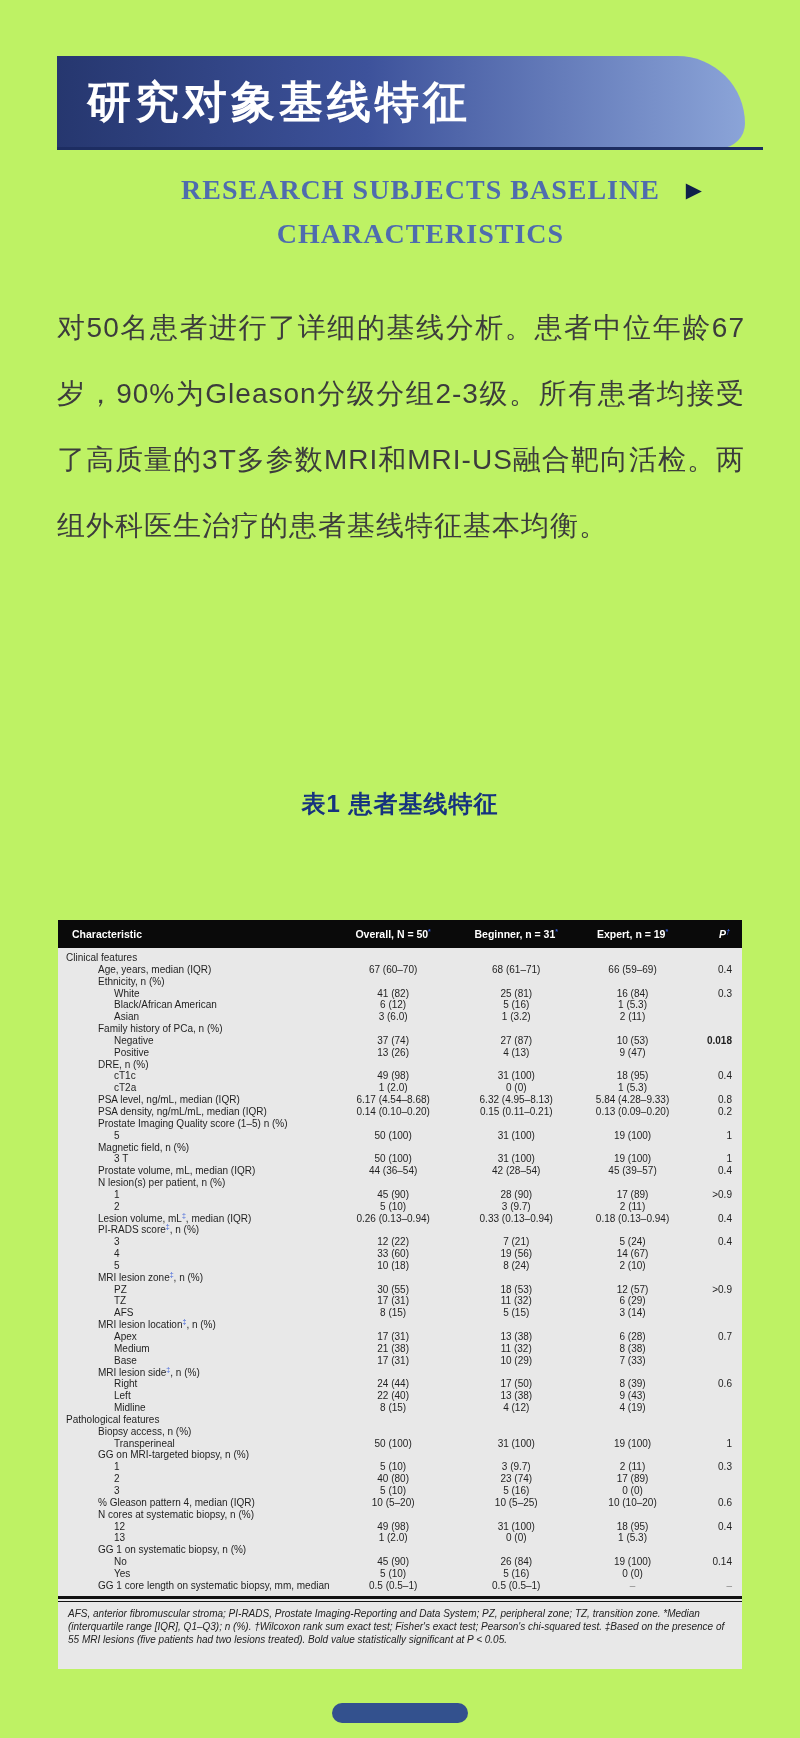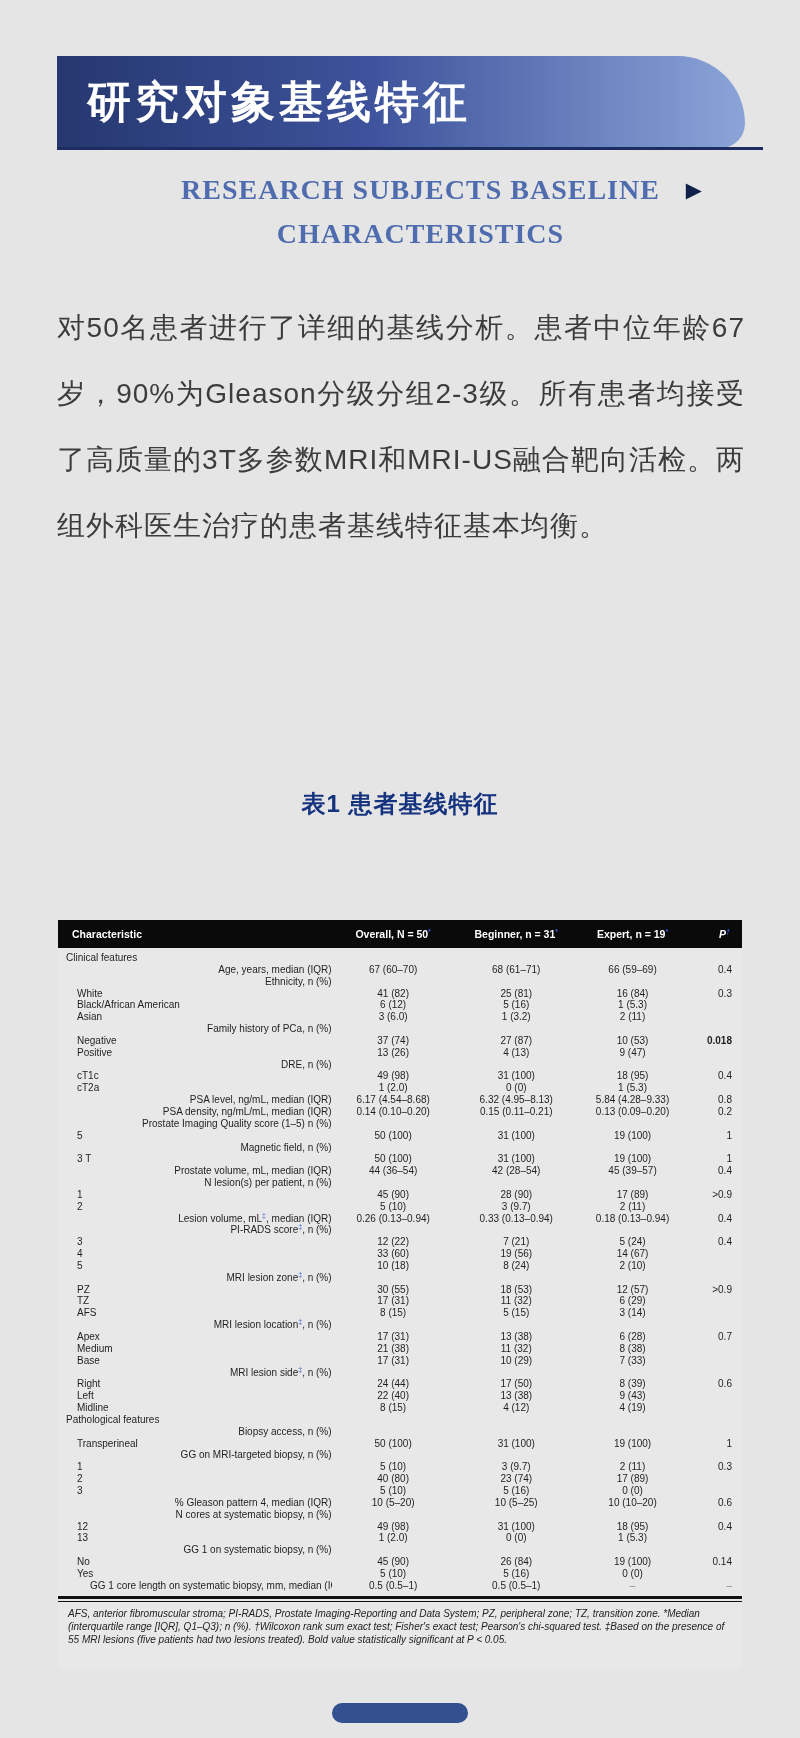--- a/index.html
+++ b/index.html
@@ -1,16 +1,16 @@
 <!DOCTYPE html>
 <html><head>
 <meta charset="utf-8">
 <style>
   html,body{margin:0;padding:0;background:#ffffff;}
-  .page{position:relative;width:800px;height:1738px;background:#e5e5e5;overflow:hidden;
+  .page{position:relative;width:800px;height:1738px;background:#bef264;overflow:hidden;
         font-family:"Liberation Sans","DejaVu Sans",sans-serif;}
 
   
   .banner{position:absolute;top:56px;left:57px;width:688px;height:92px;
           background:linear-gradient(90deg,#26376f 0%,#3d529b 45%,#8ba4d8 100%);
           border-radius:0 72px 26px 0;display:flex;align-items:center;}
   .banner h1{margin:0;padding-left:30px;color:#ffffff;font-size:44px;font-weight:bold;
              letter-spacing:4px;font-family:"Liberation Serif","DejaVu Serif",serif;}
   .banner-underline{position:absolute;top:147px;left:57px;width:706px;height:0;
                     border-top:3px solid #1d2d62;}
@@ -37,22 +37,22 @@
   .th-label{padding-left:14px;text-align:left;}
   .th-val{text-align:center;}
   .th-p{text-align:right;padding-right:12px;font-style:italic;}
   .mk{color:#3a5fd9;font-size:7px;vertical-align:super;line-height:0;}
   .tbody{padding-top:4px;}
   .tr{display:grid;grid-template-columns:40% 18% 18% 16% 8%;height:11.85px;line-height:11.85px;
       font-size:10px;color:#1f1f1f;white-space:nowrap;}
   .td{overflow:hidden;}
   .td-label{text-align:left;}
   .ind0{padding-left:8px;}
-  .ind1{padding-left:32px;text-align:right;}
-  .ind2{padding-left:19px;}
+  .ind1{padding-left:40px;}
+  .ind2{padding-left:56px;}
   .td-val{text-align:center;}
   .td-p{text-align:right;padding-right:10px;}
   .muted{color:#8a8a8a;}
   .bold{font-weight:bold;}
   .sep{margin-top:4px;height:2px;border-top:3px solid #111;border-bottom:1px solid #111;}
   .footnote{padding:5px 10px 23px 10px;font-size:10px;line-height:13px;font-style:italic;color:#222;}
 
   
   .bottom-bar{position:absolute;top:1703px;left:332px;width:136px;height:20px;
               background:#33518e;border-radius:10px;}

